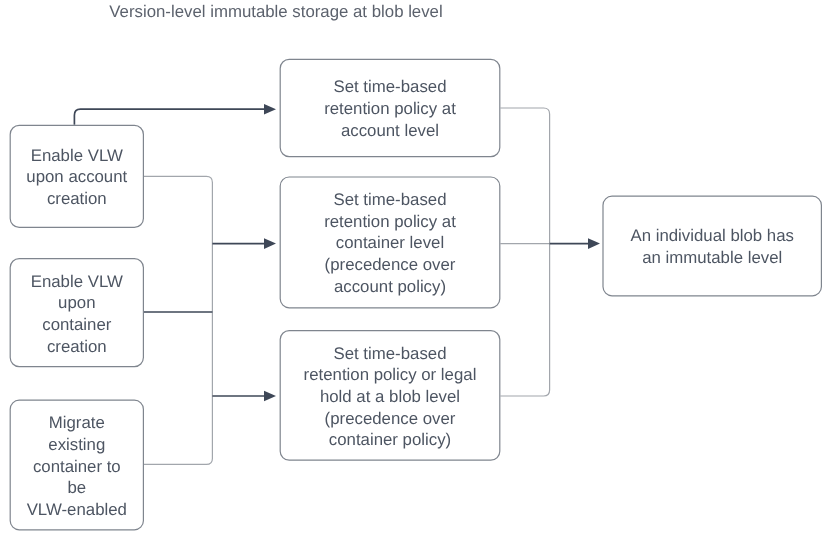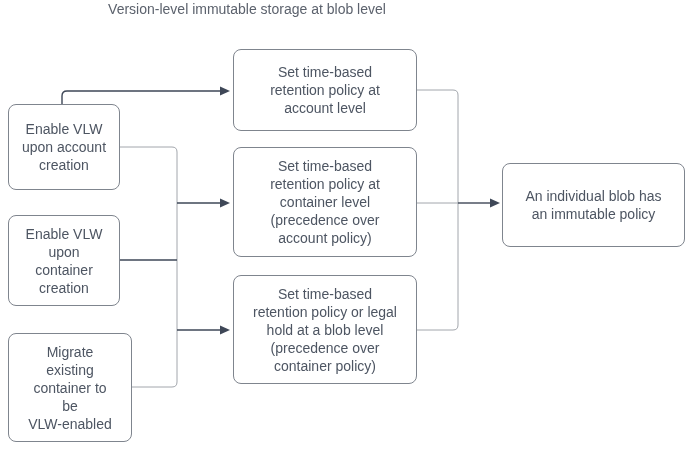--- a/index.html
+++ b/index.html
@@ -22,21 +22,20 @@
     background: var(--background);
   }
   .title {
     position: absolute;
     left: 0; top: 7;
     width: 460px;
     text-align: center;
     font-size: 14px;
     line-height: 18px;
     color: var(--title-text);
-    margin-left: 17px;
   }
   .wires {
     position: absolute;
     left: 0; top: 0;
   }
   .wire { fill: none; stroke-linecap: butt; stroke-linejoin: round; }
   .wire.light { stroke-width: 1; }
   .wire.dark  { stroke-width: 1.4; }
   .node {
     position: absolute;
@@ -48,21 +47,21 @@
     justify-content: center;
     text-align: center;
     color: var(--node-text);
     font-size: 14px;
     line-height: 18px;
     padding: 4px;
   }
   .node .label { white-space: pre-line; }
   .n-l1 { left: 8px;   top: 104px; width: 112px; height: 86px;  }
   .n-l2 { left: 8px;   top: 215px; width: 112px; height: 91px;  }
-  .n-l3 { left: 8px;   top: 333px; width: 124px; height: 109px; }
+  .n-l3 { left: 8px;   top: 333px; width: 112px; height: 109px; }
   .n-m1 { left: 233px; top: 49px;  width: 184px; height: 82px;  }
   .n-m2 { left: 233px; top: 147px; width: 184px; height: 110px; }
   .n-m3 { left: 233px; top: 275px; width: 184px; height: 109px; }
   .n-r1 { left: 502px; top: 163px; width: 183px; height: 84px;  }
 </style>
 </head>
 <body>
 
 <div class="canvas">
 
@@ -127,16 +126,16 @@
   <div class="node n-m3">
     <span class="label">Set time-based
 retention policy or legal
 hold at a blob level
 (precedence over
 container policy)</span>
   </div>
 
   <div class="node n-r1">
     <span class="label">An individual blob has
-an immutable policy</span>
+an immutable level</span>
   </div>
 
 </div>
 
 </body></html>

